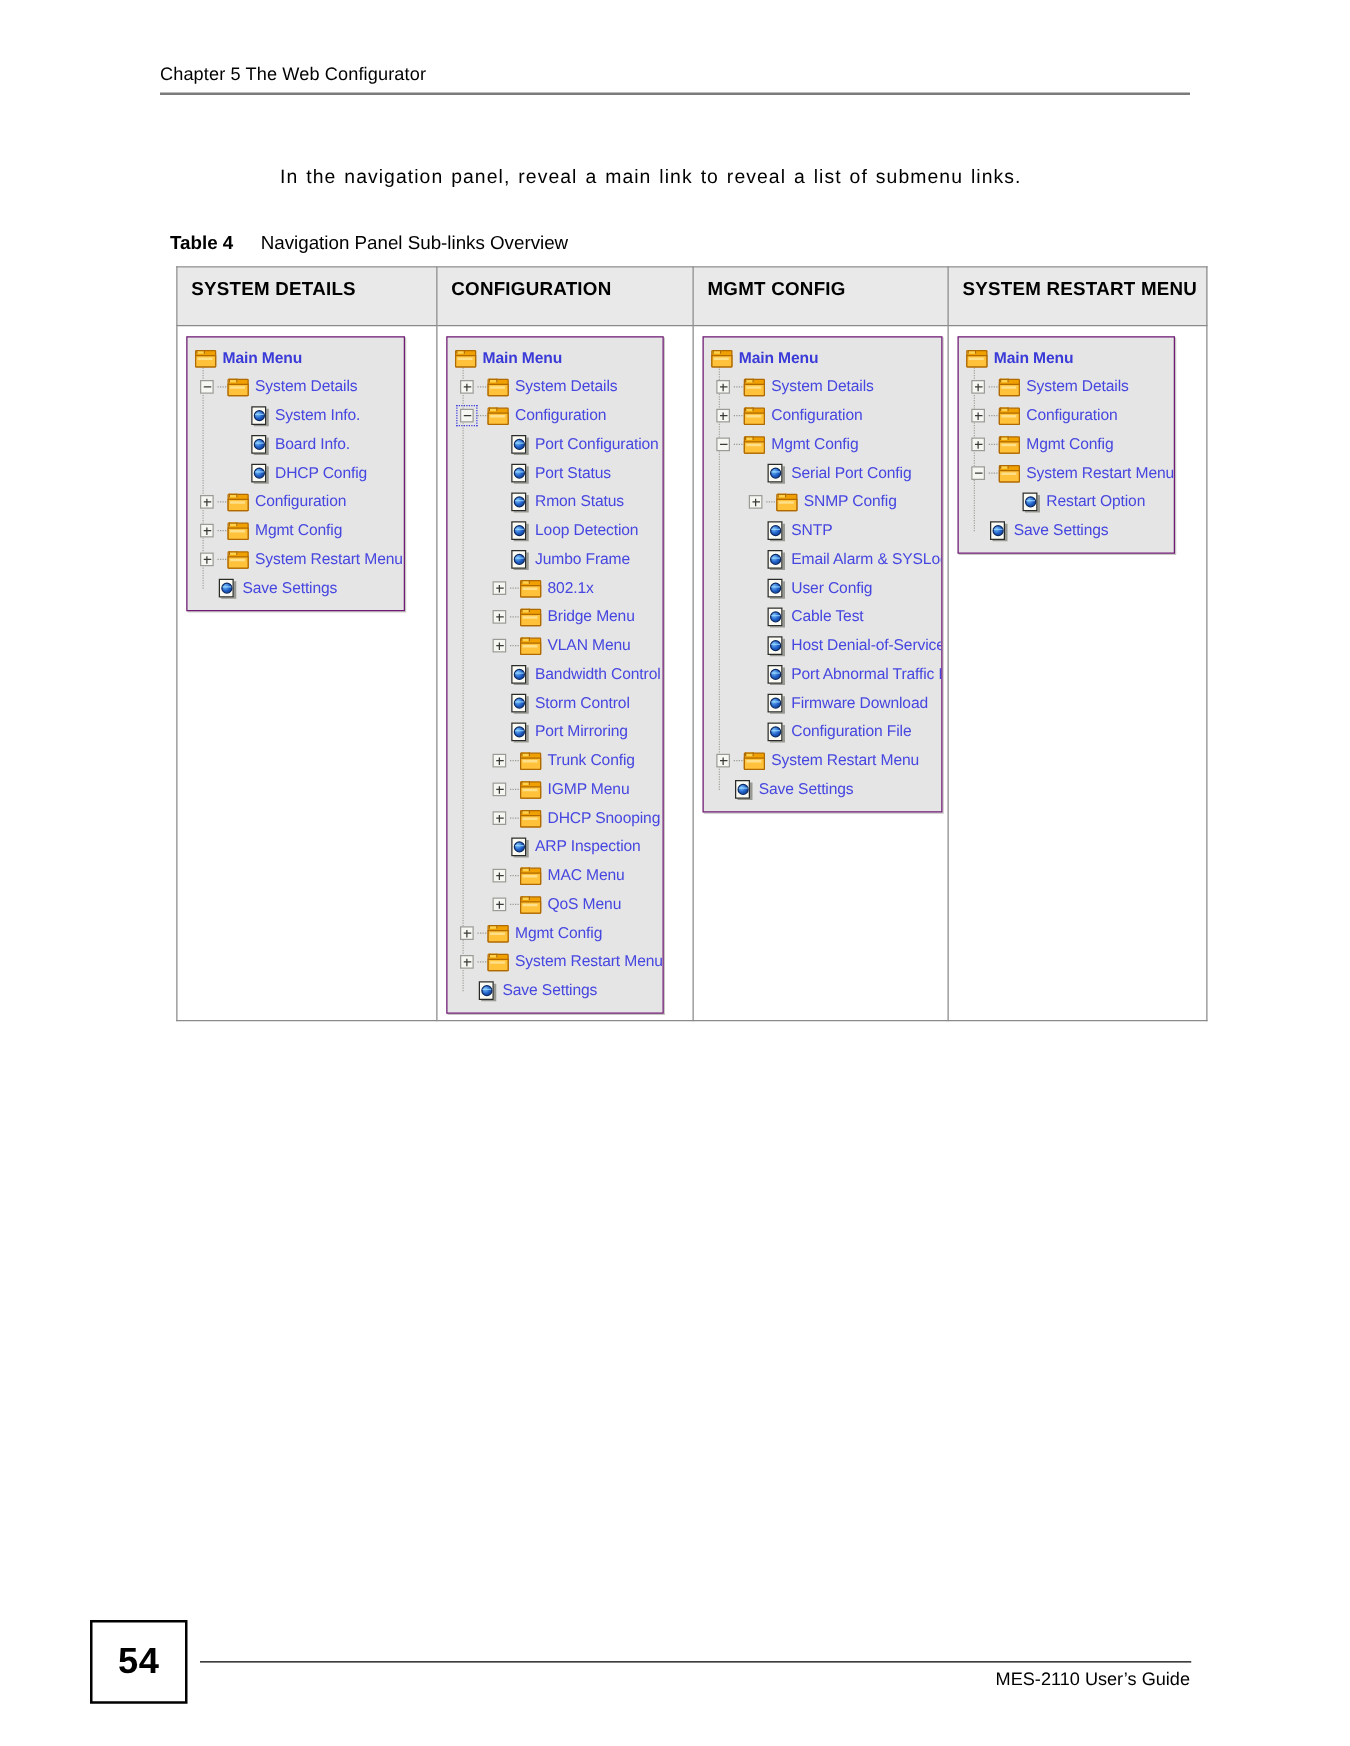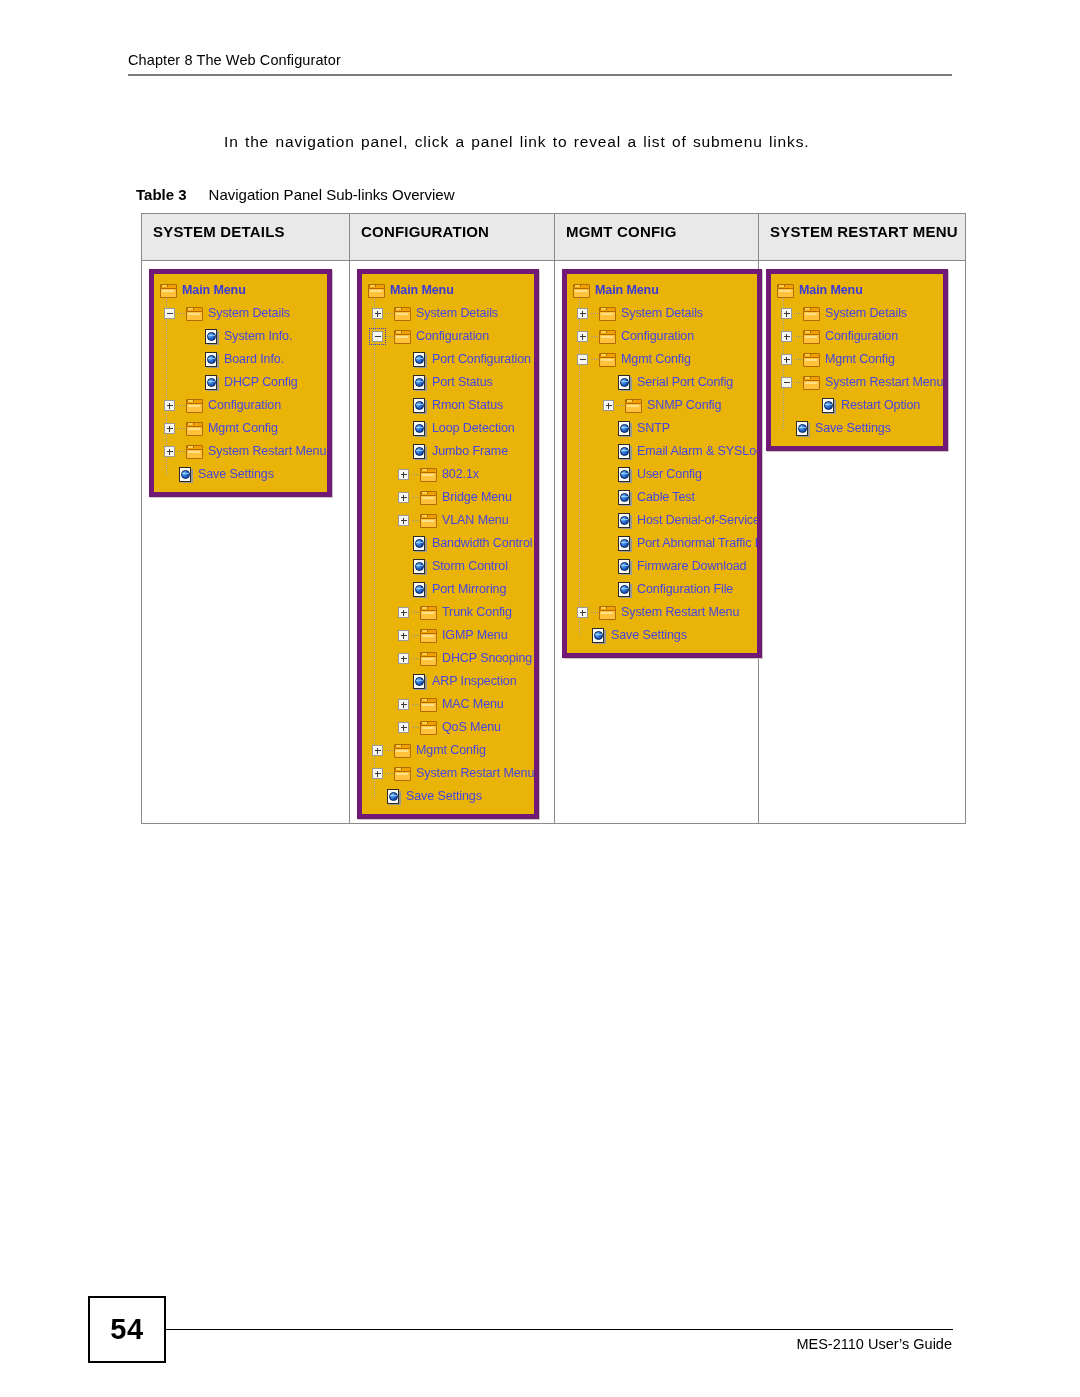--- a/index.html
+++ b/index.html
@@ -98,22 +98,22 @@
   }
   .nav-table td {
     background: #ffffff;
     border: 1px solid #8a8a8a;
     vertical-align: top;
     padding: 8px 0 0 7px;
   }
 
   
   .tree-panel {
-    background: #eab308;
-    border: 5px solid #701a75;
+    background: #e5e5e5;
+    border: 1px solid #701a75;
     box-shadow: 1px 1px 0 #c9c9c4;
     padding: 5px 0 6px 0;
     display: inline-block;
     overflow: hidden;
     position: relative;
   }
   .tree-panel.w1 { width: 173px; }
   .tree-panel.w2 { width: 172px; }
   .tree-panel.w3 { width: 190px; }
   .tree-panel.w4 { width: 172px; }
@@ -288,21 +288,21 @@
   .footer-rule {
     position: absolute;
     left: 160px;
     top: 1329px;
     width: 793px;
     height: 1px;
     background: #000;
   }
   .page-number-box {
     position: absolute;
-    left: 88px;
+    left: 72px;
     top: 1296px;
     width: 74px;
     height: 63px;
     border: 2px solid #000;
     background: #fff;
     display: flex;
     align-items: center;
     justify-content: center;
   }
   .page-number-box .pnum {
@@ -316,28 +316,28 @@
     top: 1336px;
     font-size: 14.5px;
     color: #000000;
     white-space: nowrap;
   }
 </style>
 </head>
 <body>
 
 <div class="page-header">
-  <span class="chapter-text">Chapter 8 The Web Configurator</span>
+  <span class="chapter-text">Chapter 5 The Web Configurator</span>
   <div class="rule"></div>
 </div>
 
-<p class="intro-para">In the navigation panel, click a panel link to reveal a list of submenu links.</p>
+<p class="intro-para">In the navigation panel, reveal a main link to reveal a list of submenu links.</p>
 
 <div class="table-caption">
-  <span class="cap-label">Table 3</span><span class="cap-text">Navigation Panel Sub-links Overview</span>
+  <span class="cap-label">Table 4</span><span class="cap-text">Navigation Panel Sub-links Overview</span>
 </div>
 
 <table class="nav-table">
   <colgroup>
     <col class="c1">
       <col class="c2">
       <col class="c3">
       <col class="c4">
   </colgroup>
   <thead>

